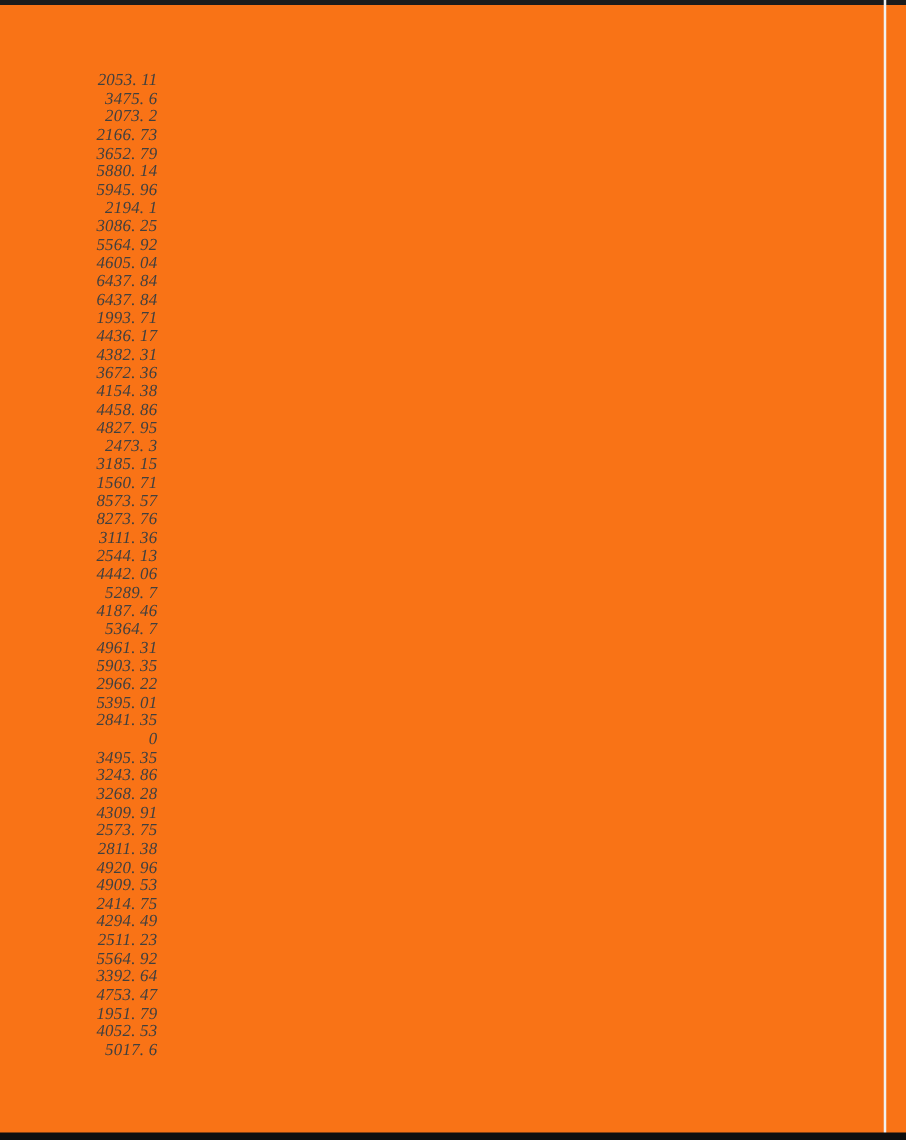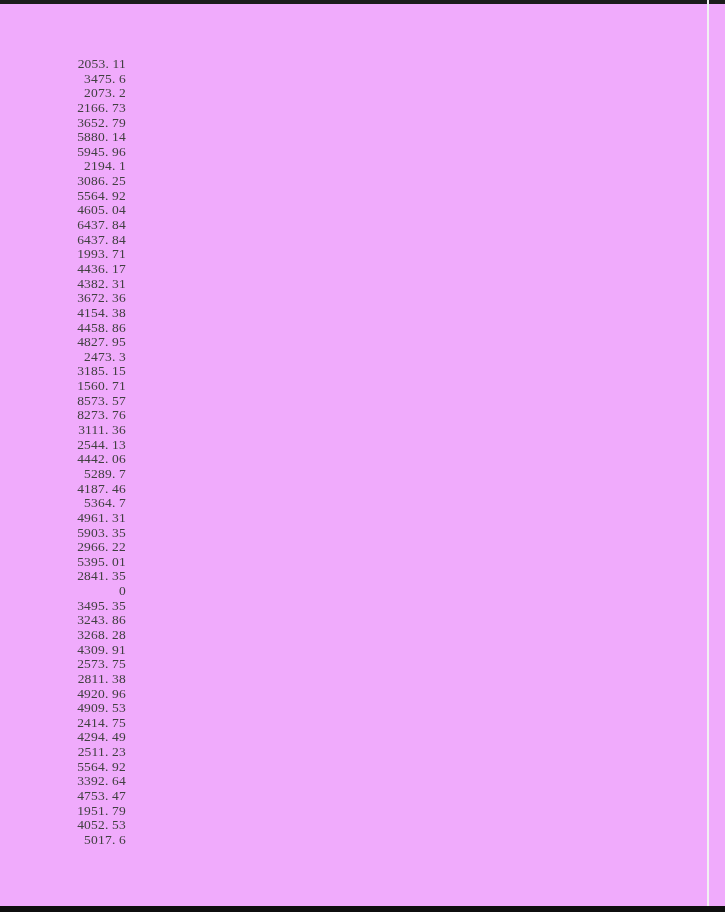--- a/index.html
+++ b/index.html
@@ -51,18 +51,18 @@
     letter-spacing: 0.2px;
     white-space: pre;
   }
   .value-row {
     height: 14.65px;
   }
 </style>
 </head>
 <body>
 
-<div class="page" style="background: #f0abfc;">
+<div class="page" style="background: #f97316; font-style: italic;">
   <div class="edge-bar top" style="background: rgb(28, 28, 28);"></div>
   <div class="right-line" style="background: rgb(241, 241, 241);"></div>
   <div class="values" id="values-column" style="color: rgb(64, 64, 64);"><div class="value-row">2053. 11</div><div class="value-row">3475. 6</div><div class="value-row">2073. 2</div><div class="value-row">2166. 73</div><div class="value-row">3652. 79</div><div class="value-row">5880. 14</div><div class="value-row">5945. 96</div><div class="value-row">2194. 1</div><div class="value-row">3086. 25</div><div class="value-row">5564. 92</div><div class="value-row">4605. 04</div><div class="value-row">6437. 84</div><div class="value-row">6437. 84</div><div class="value-row">1993. 71</div><div class="value-row">4436. 17</div><div class="value-row">4382. 31</div><div class="value-row">3672. 36</div><div class="value-row">4154. 38</div><div class="value-row">4458. 86</div><div class="value-row">4827. 95</div><div class="value-row">2473. 3</div><div class="value-row">3185. 15</div><div class="value-row">1560. 71</div><div class="value-row">8573. 57</div><div class="value-row">8273. 76</div><div class="value-row">3111. 36</div><div class="value-row">2544. 13</div><div class="value-row">4442. 06</div><div class="value-row">5289. 7</div><div class="value-row">4187. 46</div><div class="value-row">5364. 7</div><div class="value-row">4961. 31</div><div class="value-row">5903. 35</div><div class="value-row">2966. 22</div><div class="value-row">5395. 01</div><div class="value-row">2841. 35</div><div class="value-row">0</div><div class="value-row">3495. 35</div><div class="value-row">3243. 86</div><div class="value-row">3268. 28</div><div class="value-row">4309. 91</div><div class="value-row">2573. 75</div><div class="value-row">2811. 38</div><div class="value-row">4920. 96</div><div class="value-row">4909. 53</div><div class="value-row">2414. 75</div><div class="value-row">4294. 49</div><div class="value-row">2511. 23</div><div class="value-row">5564. 92</div><div class="value-row">3392. 64</div><div class="value-row">4753. 47</div><div class="value-row">1951. 79</div><div class="value-row">4052. 53</div><div class="value-row">5017. 6</div></div>
   <div class="edge-bar bottom" style="background: rgb(15, 15, 15);"></div>
 </div>
 
 </body></html>

